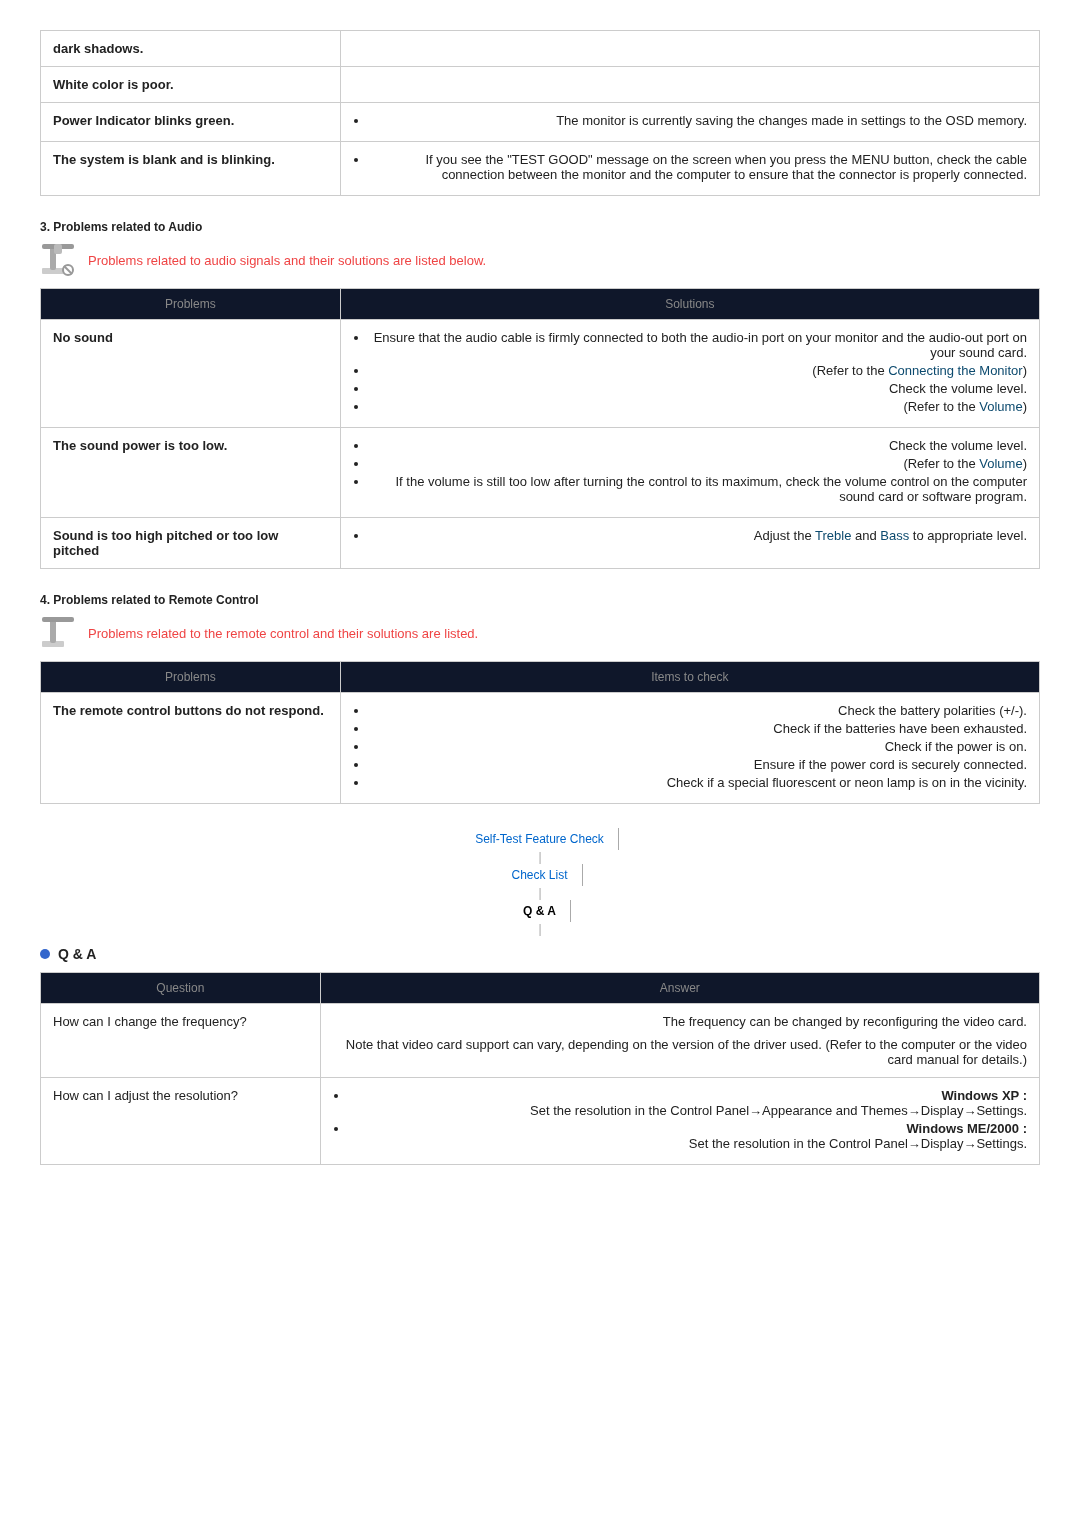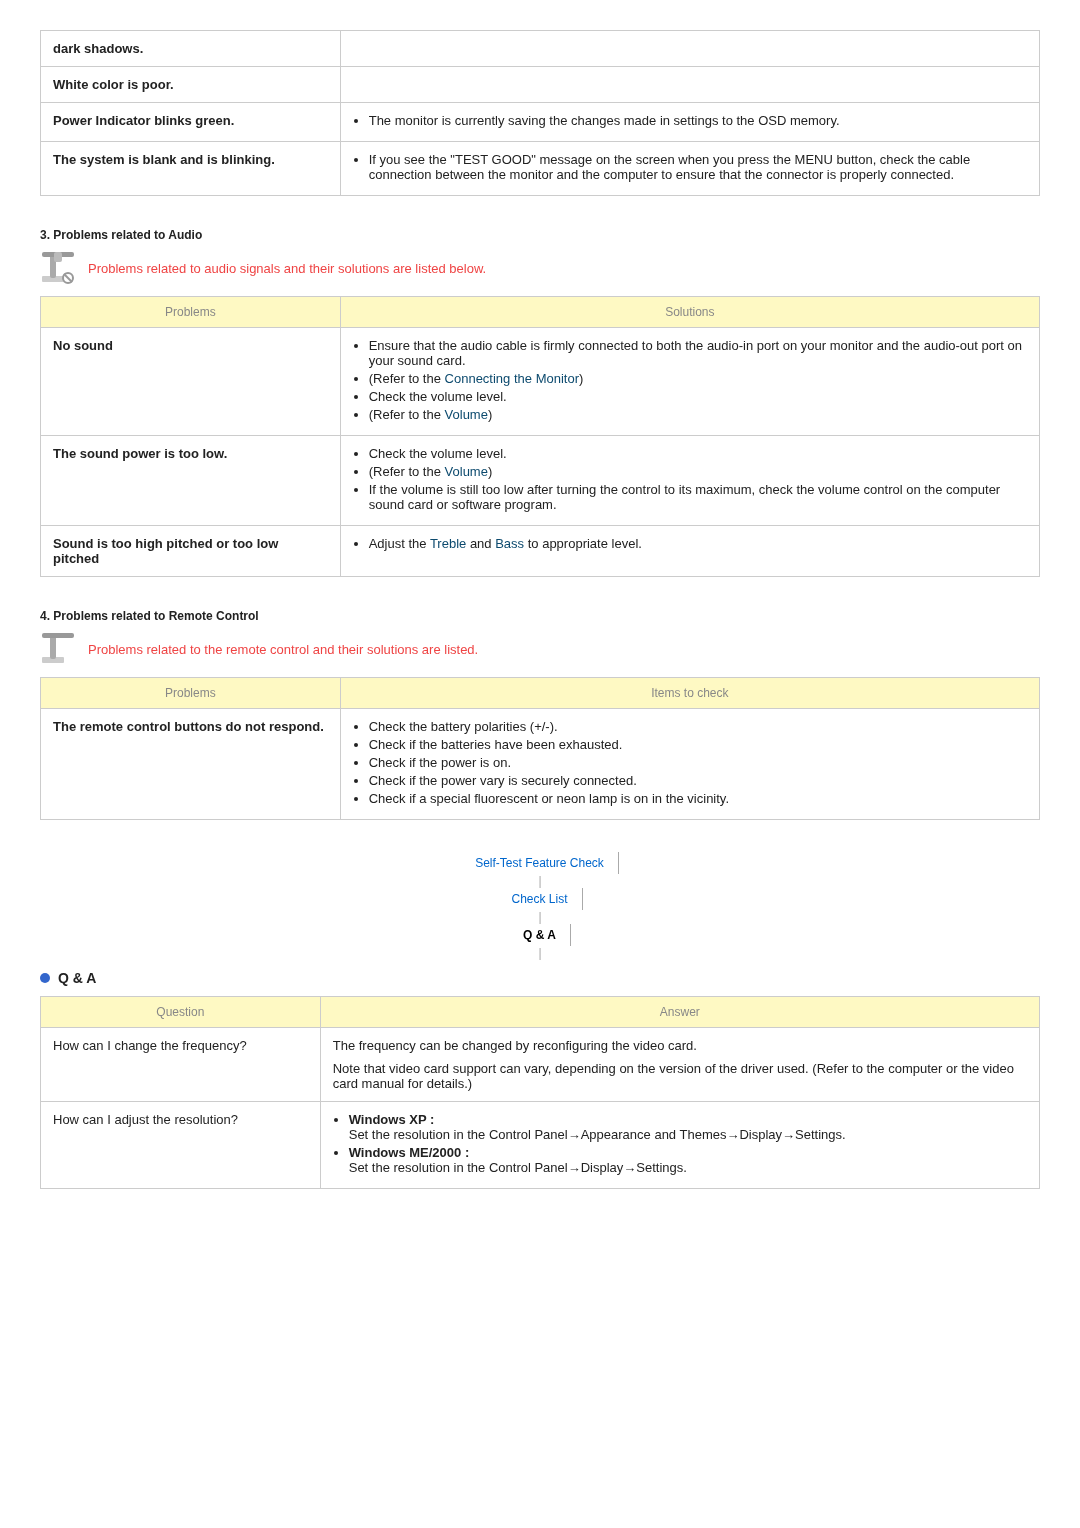--- a/index.html
+++ b/index.html
@@ -9,44 +9,45 @@
       color: #222;
       background: #fff;
       padding: 30px 40px;
       max-width: 1080px;
     }
 
     
     table {
       width: 100%;
       border-collapse: collapse;
-      margin-bottom: 32px;
+      margin-bottom: 24px;
       border-radius: 27px;
     }
     th {
-      background: #fef9c3;
+      background: #0f172a;
       color: #888;
       font-weight: normal;
       font-size: 12px;
       padding: 8px 12px;
       border: 1px solid #ccc;
       text-align: center;
     }
     td {
       padding: 10px 12px;
       border: 1px solid #ccc;
       vertical-align: top;
     }
     td:first-child {
       width: 30%;
       font-weight: bold;
     }
     td:last-child {
       width: 70%;
       font-weight: normal;
+      text-align: right;
     }
 
     
     .section-title {
       font-weight: bold;
       font-size: 12px;
       margin-bottom: 8px;
       margin-top: 6px;
     }
 
@@ -249,21 +250,21 @@
     </tr>
   </thead>
   <tbody>
     <tr>
       <td>The remote control buttons do not respond.</td>
       <td>
         <ul>
           <li>Check the battery polarities (+/-).</li>
           <li>Check if the batteries have been exhausted.</li>
           <li>Check if the power is on.</li>
-          <li>Check if the power vary is securely connected.</li>
+          <li>Ensure if the power cord is securely connected.</li>
           <li>Check if a special fluorescent or neon lamp is on in the vicinity.</li>
         </ul>
       </td>
     </tr>
   </tbody>
 </table>
 
 <div class="nav-bar">
   <span class="nav-item">Self-Test Feature Check</span>
   <span style="color:#aaa; padding: 0 2px;">|</span>

